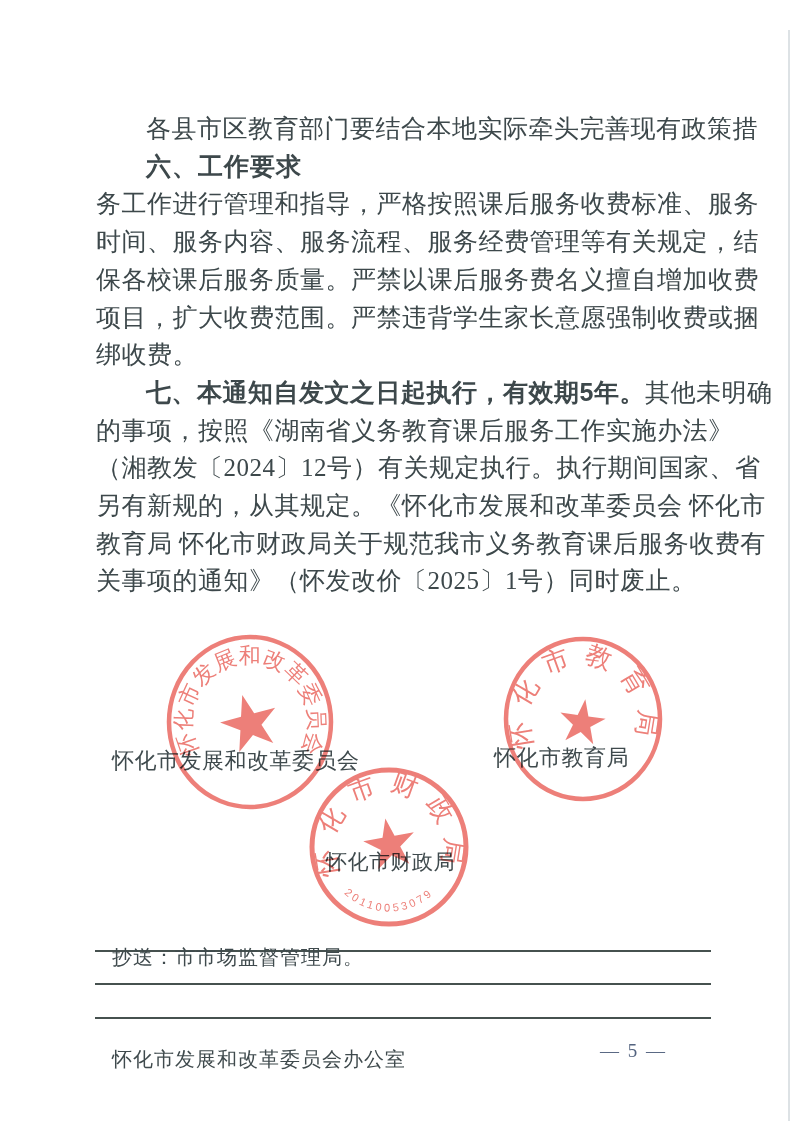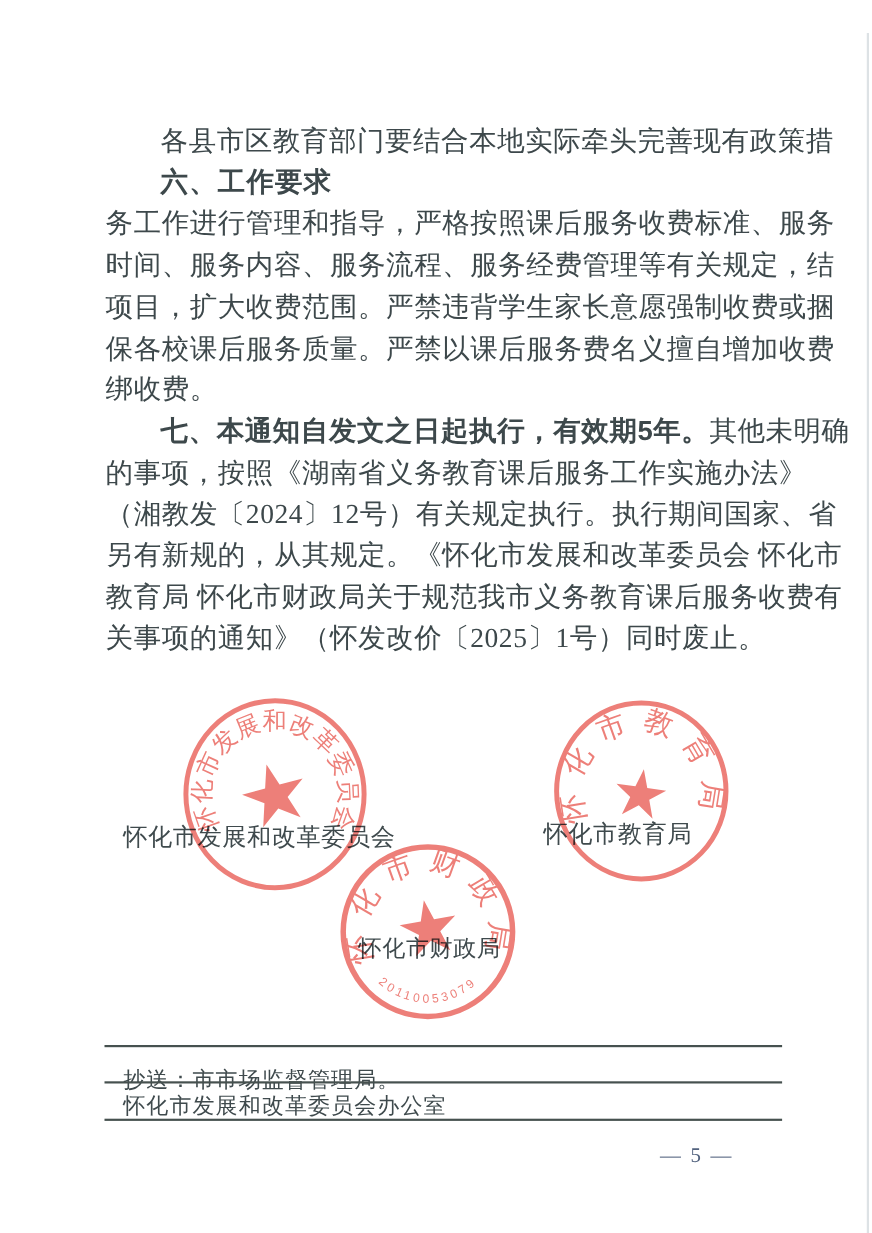--- a/index.html
+++ b/index.html
@@ -81,43 +81,43 @@
   .rule-1 { top: 950px; }
   .rule-2 { top: 983px; }
   .rule-3 { top: 1017px; }
   .footer-text {
     position: absolute;
     font-size: 20px;
     letter-spacing: 1px;
     color: #3f4a4d;
     white-space: nowrap;
   }
-  .footer-cc     { left: 112px; top: 968px; }
-  .footer-office { left: 112px; top: 992px; }
+  .footer-cc     { left: 112px; top: 944px; }
+  .footer-office { left: 112px; top: 1046px; }
   .footer-date   { right: 89px; top: 991px; }
   .page-number {
     position: absolute;
     left: 600px; top: 1040px;
     font-size: 19px;
     letter-spacing: 2px;
     color: #53637f;
   }
 </style>
 </head>
 <body>
 
 <div class="page">
 
   <div class="body-text">
     <div class="doc-line indent">各县市区教育部门要结合本地实际牵头完善现有政策措</div>
     <div class="doc-line doc-heading">六、工作要求</div>
     <div class="doc-line">务工作进行管理和指导，严格按照课后服务收费标准、服务</div>
     <div class="doc-line">时间、服务内容、服务流程、服务经费管理等有关规定，结</div>
+    <div class="doc-line">保各校课后服务质量。严禁以课后服务费名义擅自增加收费</div>
     <div class="doc-line">项目，扩大收费范围。严禁违背学生家长意愿强制收费或捆</div>
-    <div class="doc-line">保各校课后服务质量。严禁以课后服务费名义擅自增加收费</div>
     <div class="doc-line short">绑收费。</div>
     <div class="doc-line indent"><span class="lead-bold">七、本通知自发文之日起执行，有效期5年。</span><span>其他未明确</span></div>
     <div class="doc-line">的事项，按照《湖南省义务教育课后服务工作实施办法》</div>
     <div class="doc-line">（湘教发〔2024〕12号）有关规定执行。执行期间国家、省</div>
     <div class="doc-line">另有新规的，从其规定。《怀化市发展和改革委员会 怀化市</div>
     <div class="doc-line">教育局 怀化市财政局关于规范我市义务教育课后服务收费有</div>
     <div class="doc-line short">关事项的通知》（怀发改价〔2025〕1号）同时废止。</div>
   </div>
 
   <div class="sig sig-devreform">怀化市发展和改革委员会</div>

